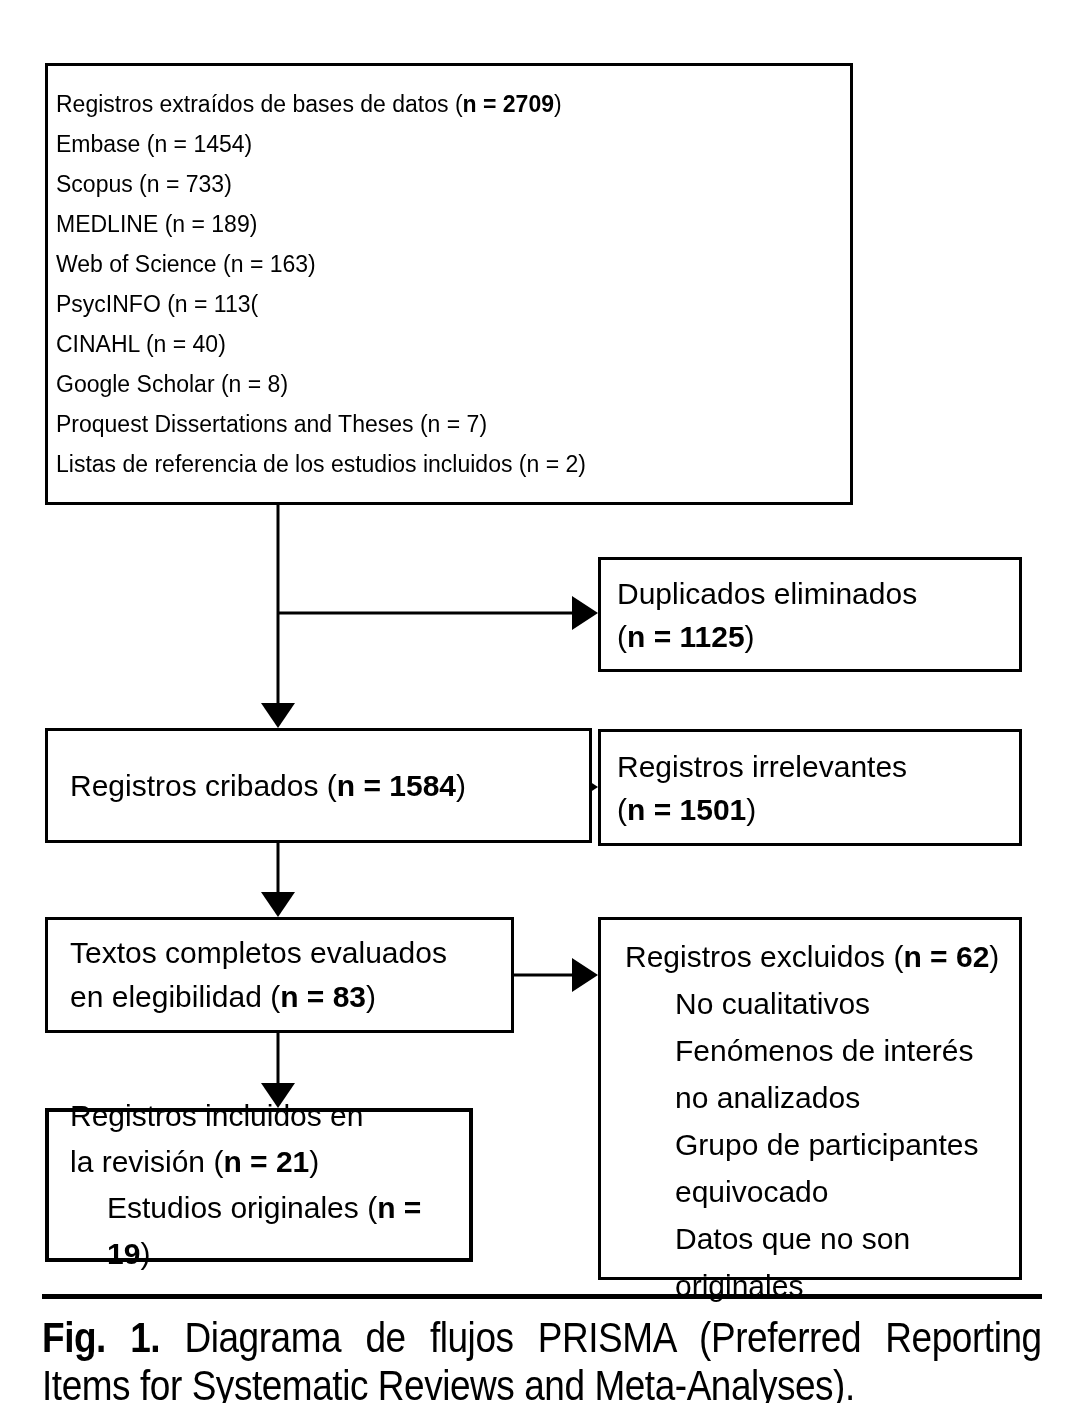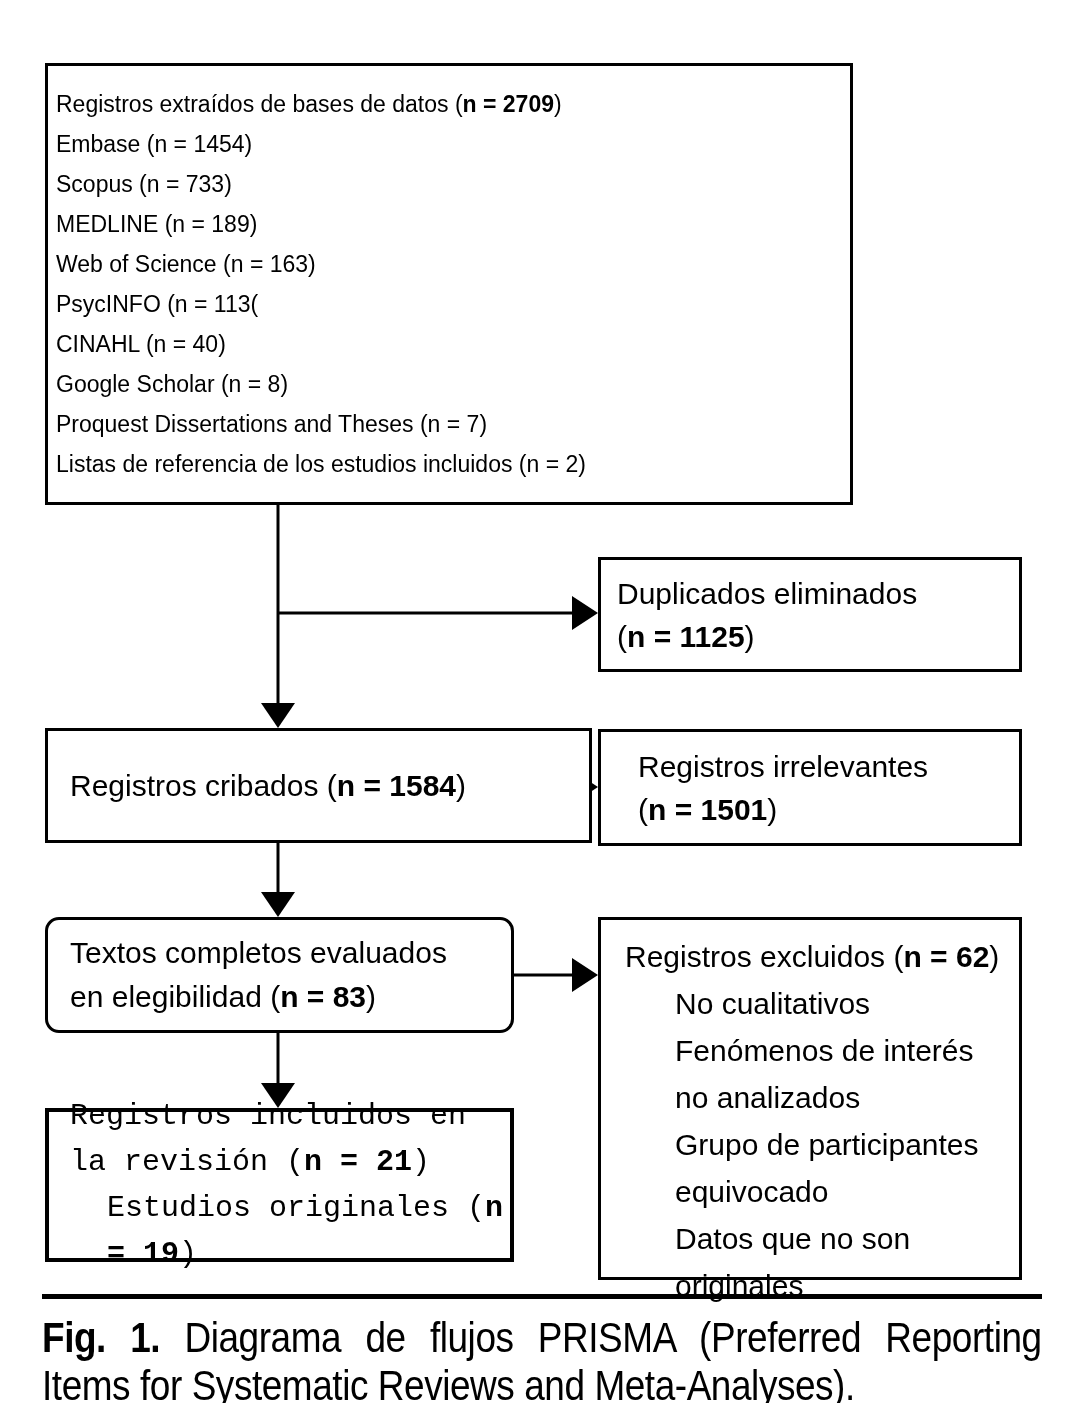--- a/index.html
+++ b/index.html
@@ -48,21 +48,21 @@
 
   
   .box-duplicates {
     left: 598px; top: 557px; width: 424px; height: 115px;
     padding-left: 16px;
     display: flex; flex-direction: column; justify-content: center;
     line-height: 43px;
   }
   .box-irrelevant {
     left: 598px; top: 729px; width: 424px; height: 117px;
-    padding-left: 37px;
+    padding-left: 16px;
     display: flex; flex-direction: column; justify-content: center;
     line-height: 43px;
   }
   .box-excluded {
     left: 598px; top: 917px; width: 424px; height: 363px;
     padding: 13px 6px 0 24px;
     line-height: 47px;
   }
   .box-excluded .indent { margin-left: 50px; width: 325px; }
 
@@ -70,29 +70,27 @@
   .box-screened {
     left: 45px; top: 728px; width: 547px; height: 115px;
     padding-left: 22px;
     display: flex; align-items: center;
   }
   .box-fulltext {
     left: 45px; top: 917px; width: 469px; height: 116px;
     padding-left: 22px;
     display: flex; flex-direction: column; justify-content: center;
     line-height: 44px;
-    border-radius: 14px;
   }
   .box-included {
-    left: 45px; top: 1108px; width: 469px; height: 154px;
+    left: 45px; top: 1108px; width: 428px; height: 154px;
     border-width: 4px;
     padding-left: 21px;
     display: flex; flex-direction: column; justify-content: center;
     line-height: 46px;
-    font-family: Liberation Mono, monospace;
   }
   .box-included .indent { margin-left: 37px; }
 
   
   .rule {
     position: absolute;
     left: 42px; top: 1294px;
     width: 1000px; height: 5px;
     background: var(--ink);
   }

